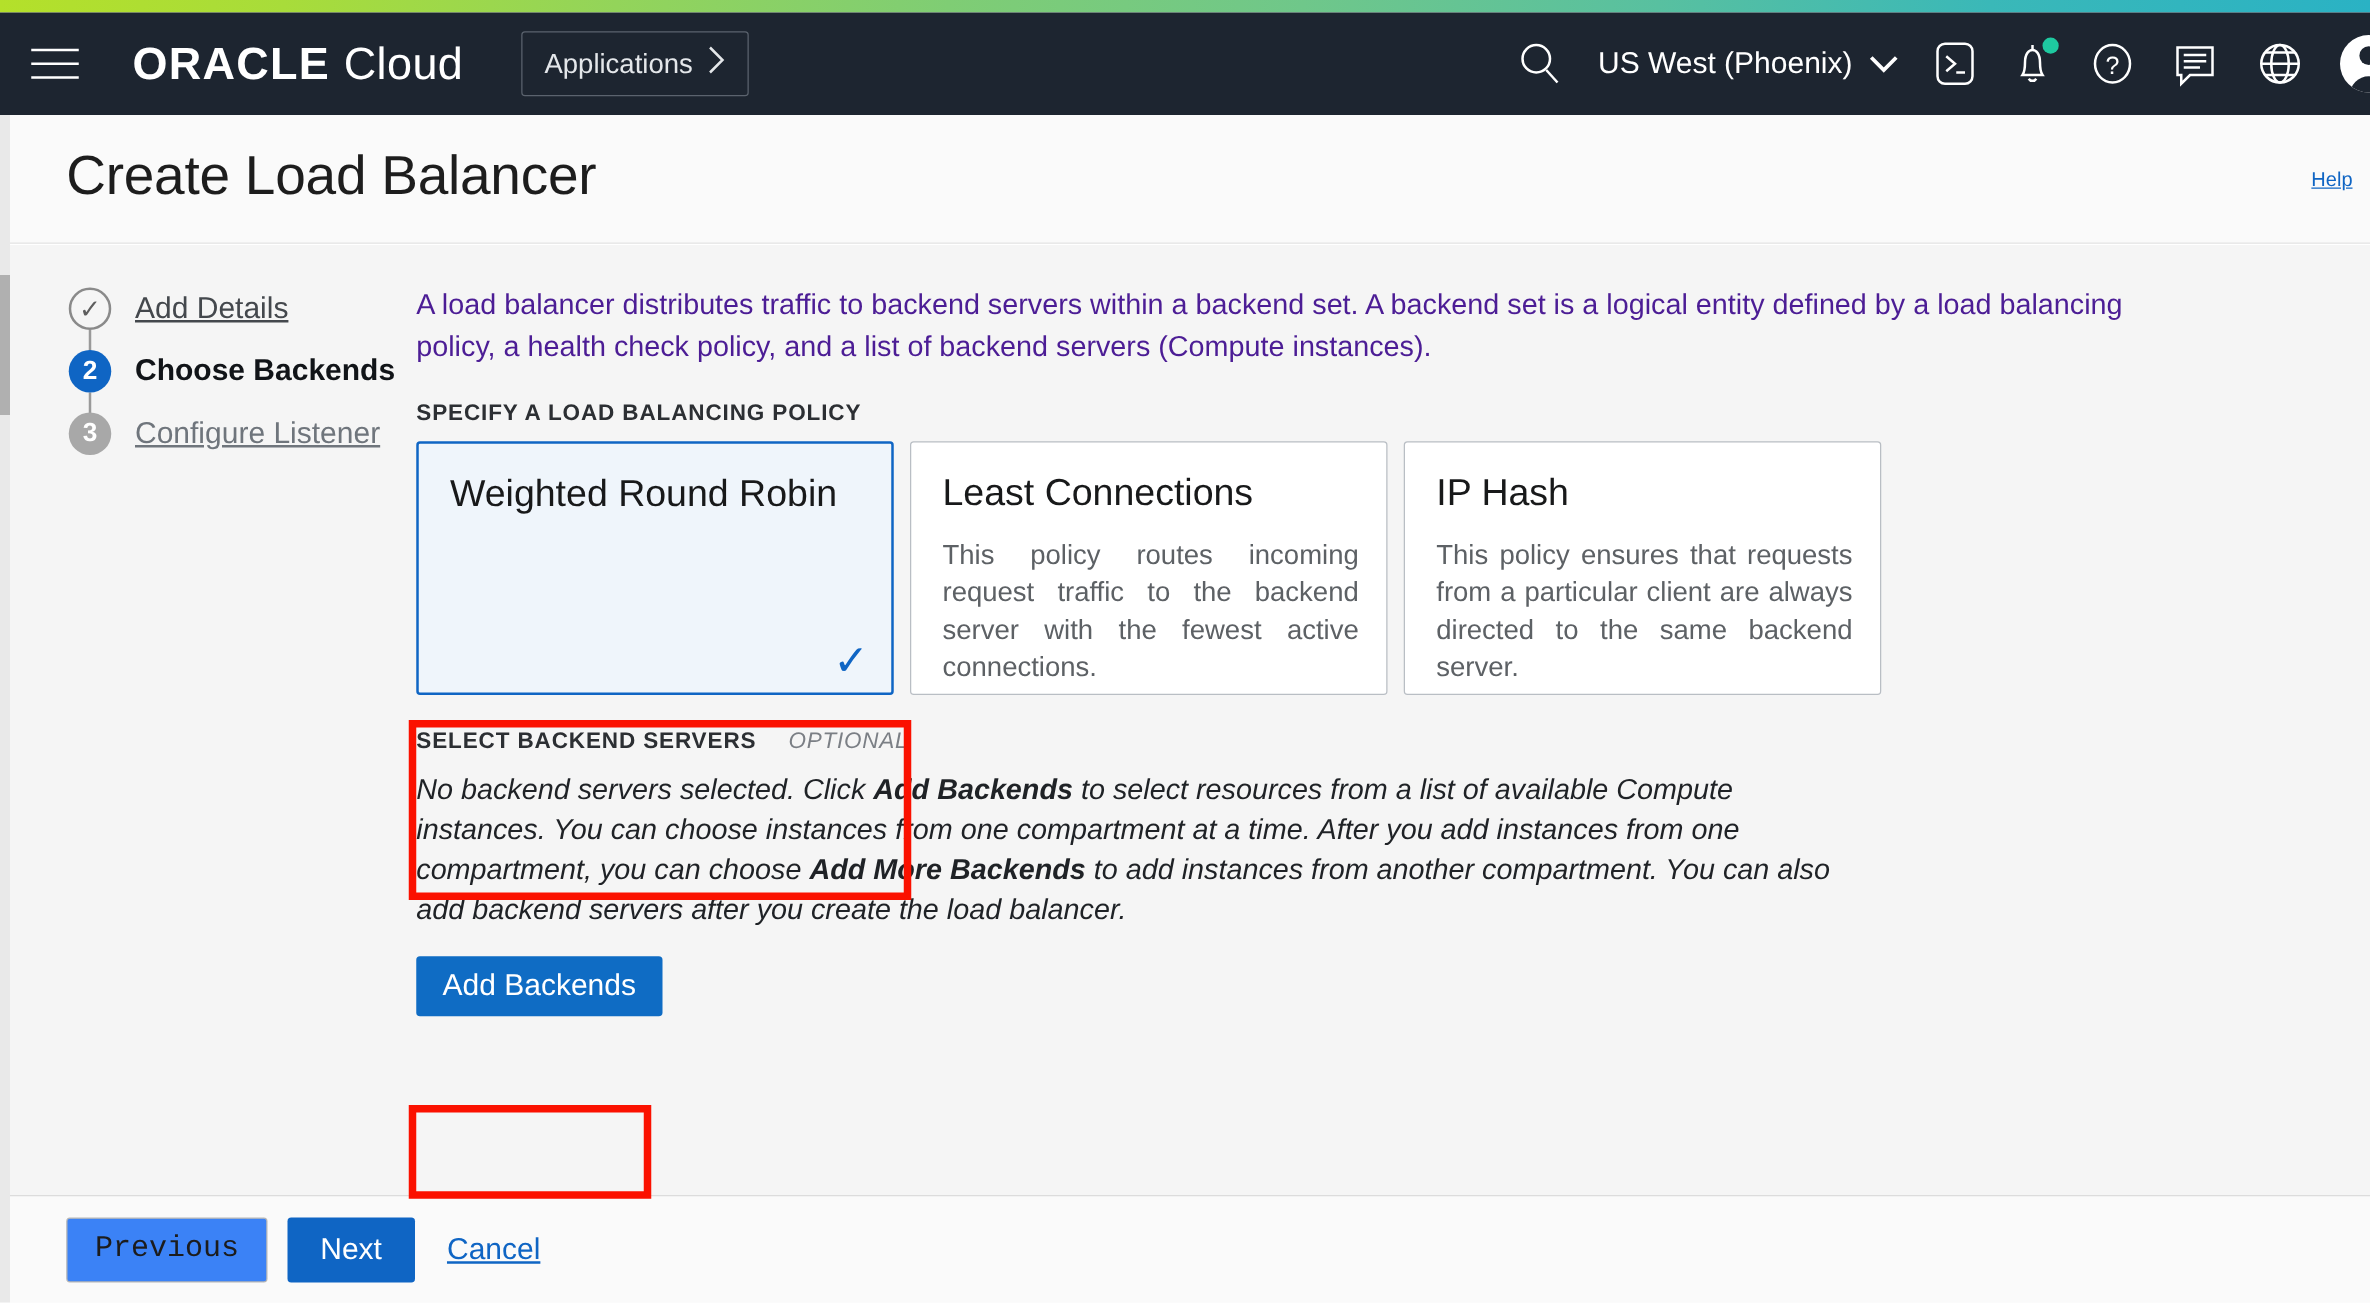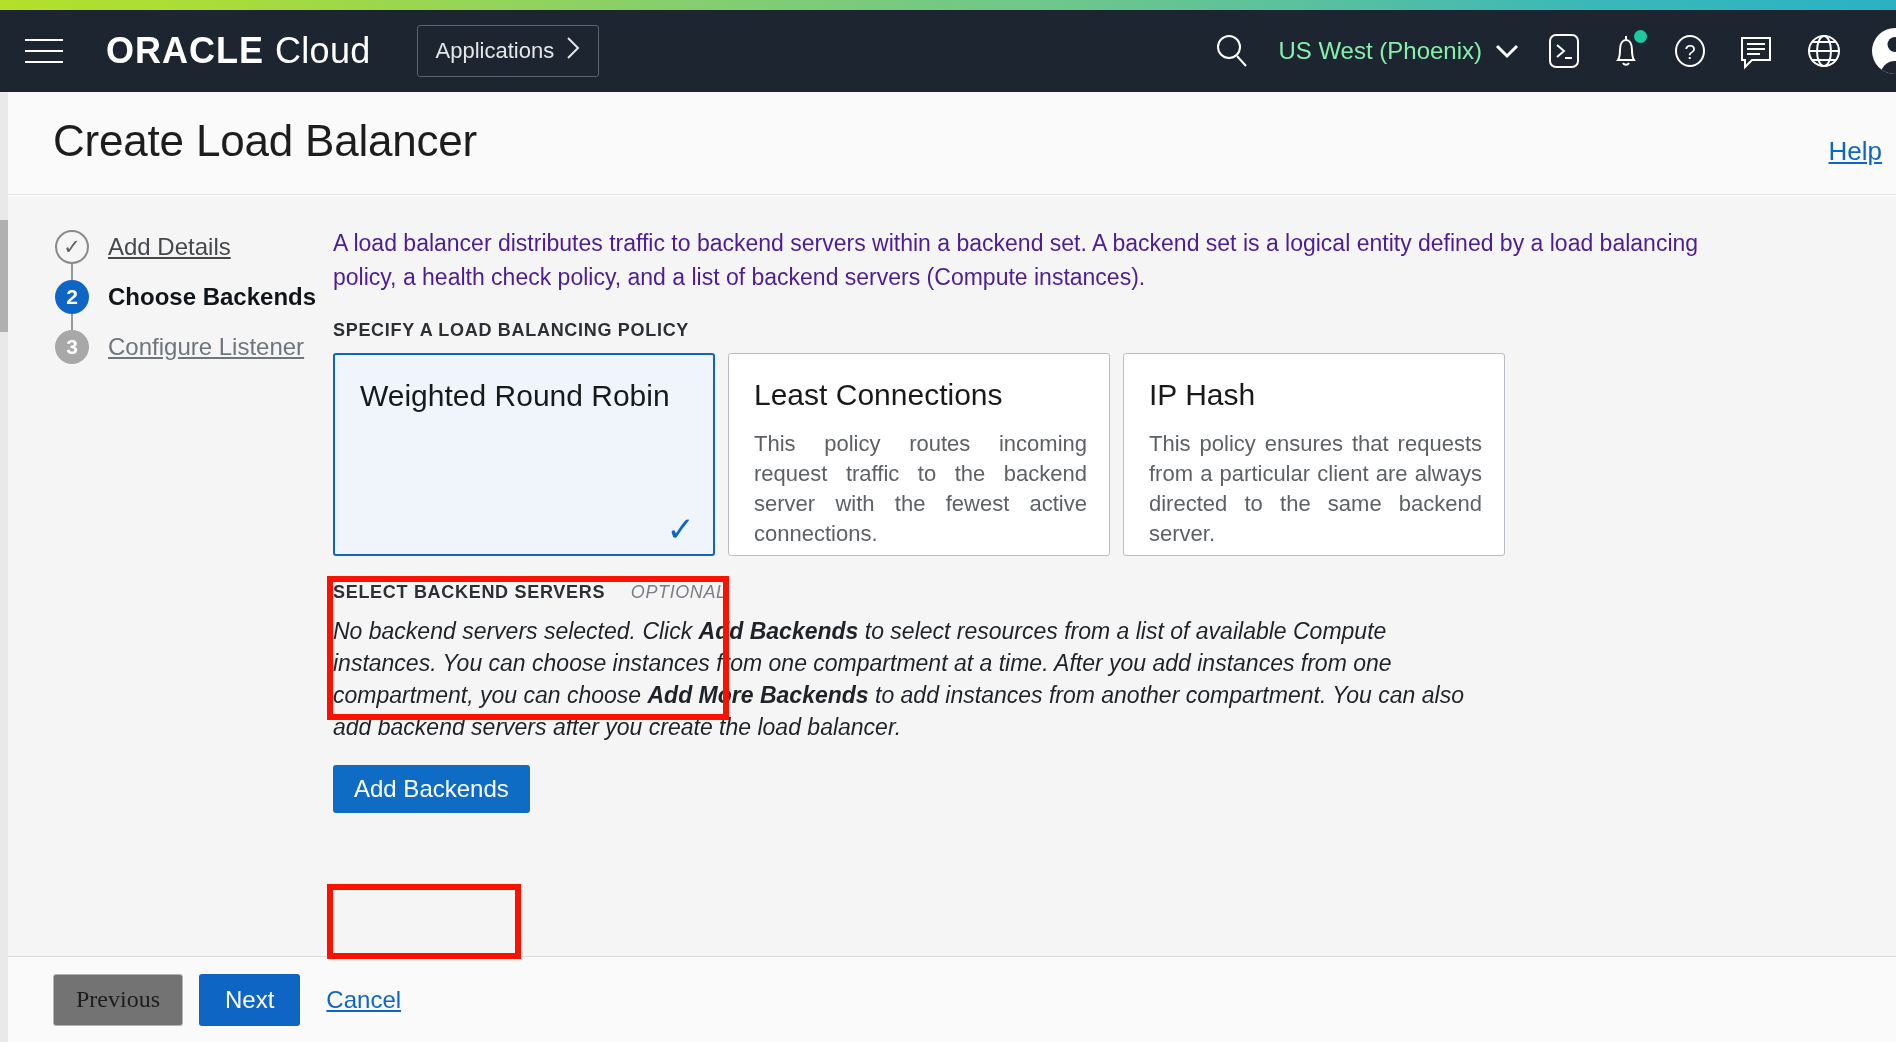--- a/index.html
+++ b/index.html
@@ -56,21 +56,21 @@
   #applications-btn .chev  { font-size: 22px; color: #e4e7ea; }
 
   #header-right {
     margin-left: auto; display: flex; align-items: center; gap: 26px;
     padding-right: 0px; height: 82px;
   }
   .hicon { color: #fff; display: flex; align-items: center; justify-content: center; cursor: pointer; }
   #region-selector {
     display: flex; align-items: center; gap: 12px; cursor: pointer;
   }
-  #region-selector .rlabel { font-size: 24px; color: #86efac; font-weight: 500; }
+  #region-selector .rlabel { font-size: 24px; color: #ffffff; font-weight: 500; }
   .bell-wrap { position: relative; }
   .bell-dot {
     position: absolute; top: 0px; right: -3px;
     width: 13px; height: 13px; border-radius: 50%;
     background: #1ec9a0;
   }
   #avatar {
     width: 46px; height: 46px; border-radius: 50%;
     background: #ffffff; position: relative; overflow: hidden;
     margin-right: -22px;
@@ -101,21 +101,21 @@
     background: #fafafa;
     border-bottom: 1px solid #e3e3e3;
   }
   #page-title {
     position: absolute; left: 45px; top: 24px;
     font-size: 44px; font-weight: 400; color: #1d1d1d;
     letter-spacing: -0.2px;
   }
   #help-link {
     position: absolute; right: 14px; top: 44px;
-    font-size: 26px; color: #0f65c4; text-decoration: underline;
+    font-size: 16px; color: #0f65c4; text-decoration: underline;
     cursor: pointer;
   }
 
   
   #wizard-body {
     position: absolute; top: 196px; left: 8px;
     width: 1888px; height: 760px;
     background: #f5f5f5;
   }
 
@@ -211,23 +211,23 @@
 
   
   #footer {
     position: absolute; top: 956px; left: 8px;
     width: 1888px; height: 86px;
     background: #fafafa; border-top: 1px solid #dcdcdc;
     display: flex; align-items: center; padding-left: 45px; gap: 16px;
   }
   #prev-btn {
     height: 52px; padding: 0 22px; font-size: 24px;
-    background: #737373; color: #1c1c1c;
+    background: #3b82f6; color: #1c1c1c;
     border: 1px solid #b5b5b5; border-radius: 3px; cursor: pointer;
-    font-family: Liberation Serif, serif;
+    font-family: Liberation Mono, monospace;
   }
   #next-btn {
     height: 52px; padding: 0 26px; font-size: 24px;
     background: #0f65c4; color: #ffffff;
     border: none; border-radius: 3px; cursor: pointer;
     font-family: "Liberation Sans", sans-serif;
   }
   #cancel-link {
     margin-left: 10px; font-size: 24px; color: #0f65c4;
     text-decoration: underline; cursor: pointer;

